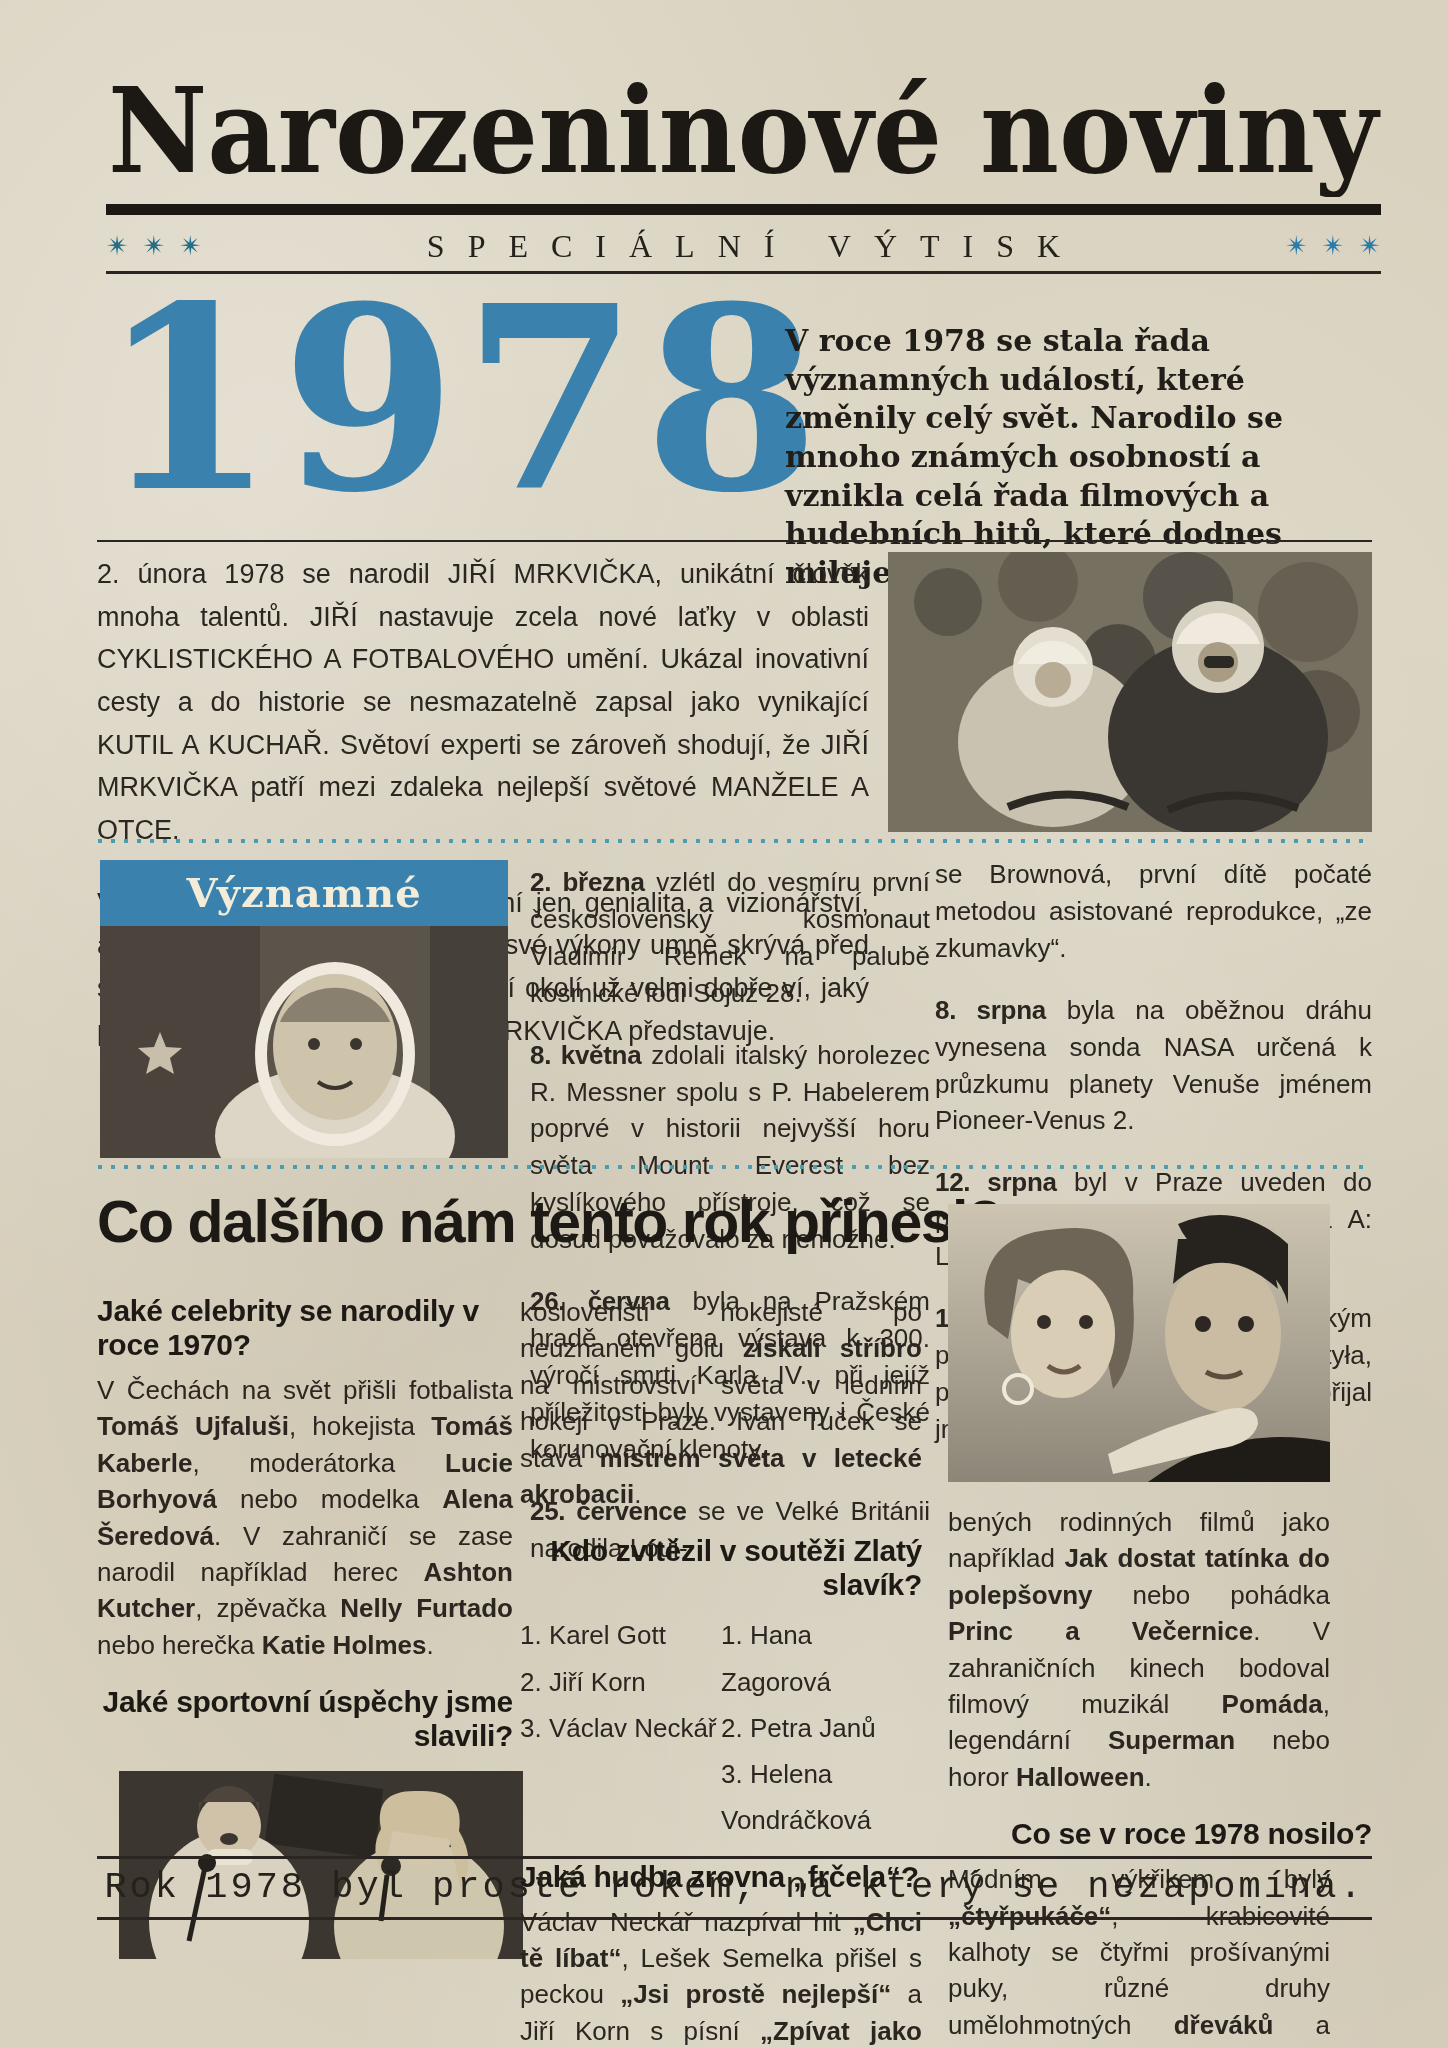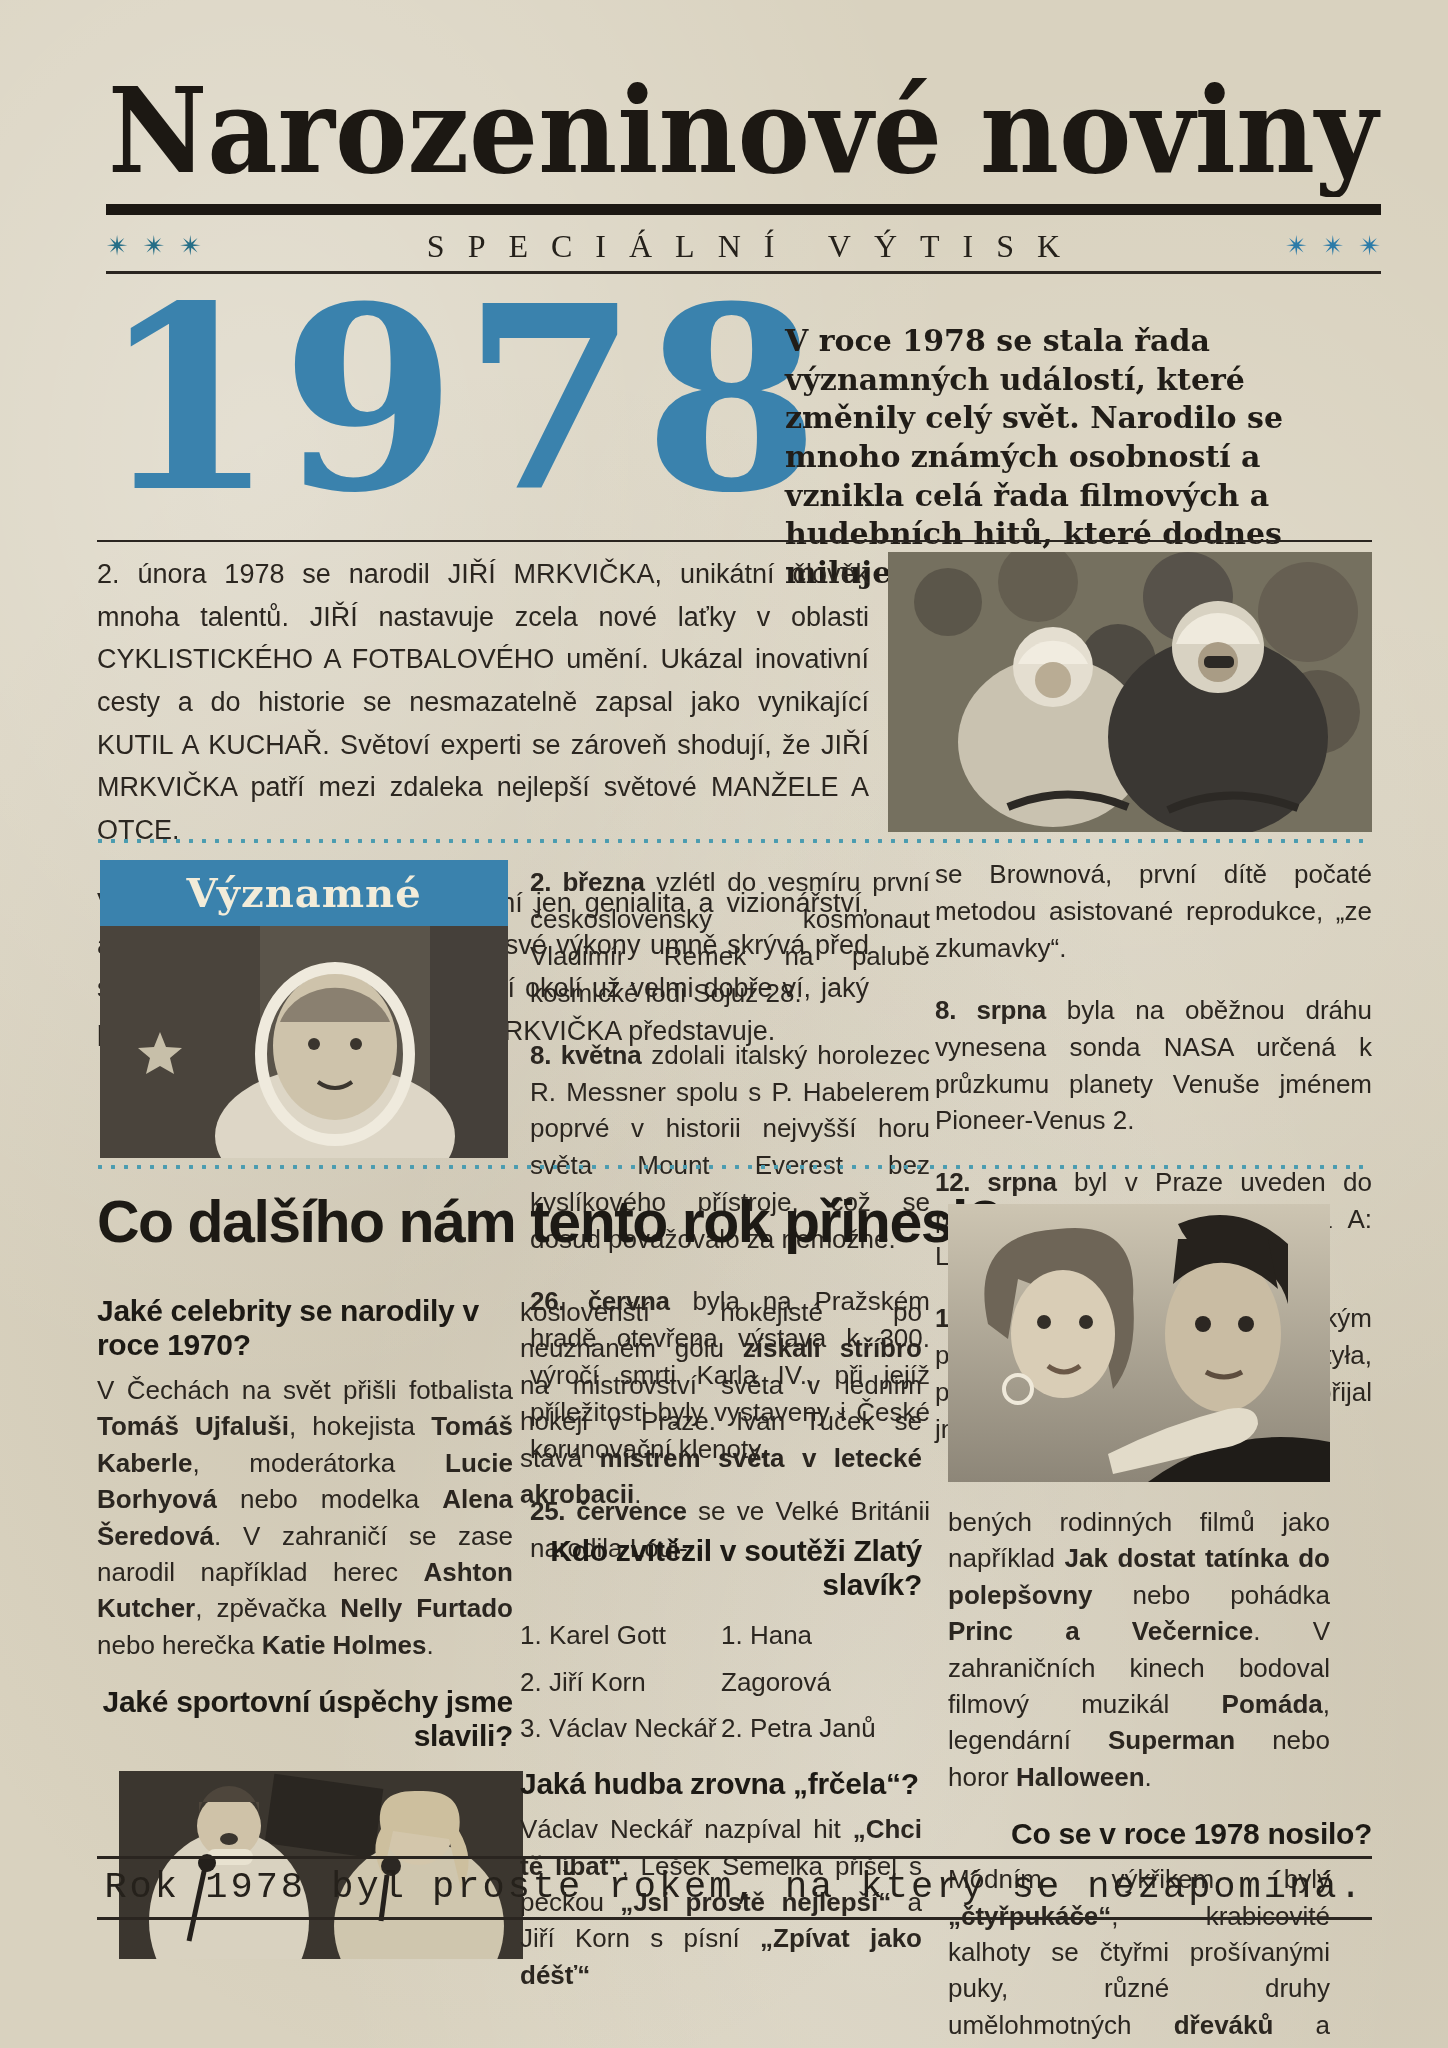--- a/index.html
+++ b/index.html
@@ -202,20 +202,21 @@
       <h3 class="subhead gap">Kdo zvítězil v soutěži Zlatý slavík?</h3>
       <div class="slavik">
         <div>
           <div>1. Karel Gott</div>
           <div>2. Jiří Korn</div>
           <div>3. Václav Neckář</div>
         </div>
         <div>
           <div>1. Hana Zagorová</div>
           <div>2. Petra Janů</div>
+          <div>3. Helena Vondráčková</div>
         </div>
       </div>
       <h3 class="subhead">Jaká hudba zrovna „frčela“?</h3>
       <p class="bodyp"><span>Václav Neckář nazpíval hit </span><b>„Chci tě líbat“</b><span>, Lešek Semelka přišel s peckou </span><b>„Jsi prostě nejlepší“</b><span> a Jiří Korn s písní </span><b>„Zpívat jako déšť“</b></p>
 
     </div>
 
     <div class="col col-right">
       <div class="photo photo-grease">
         <svg width="382" height="278" xmlns="http://www.w3.org/2000/svg">

